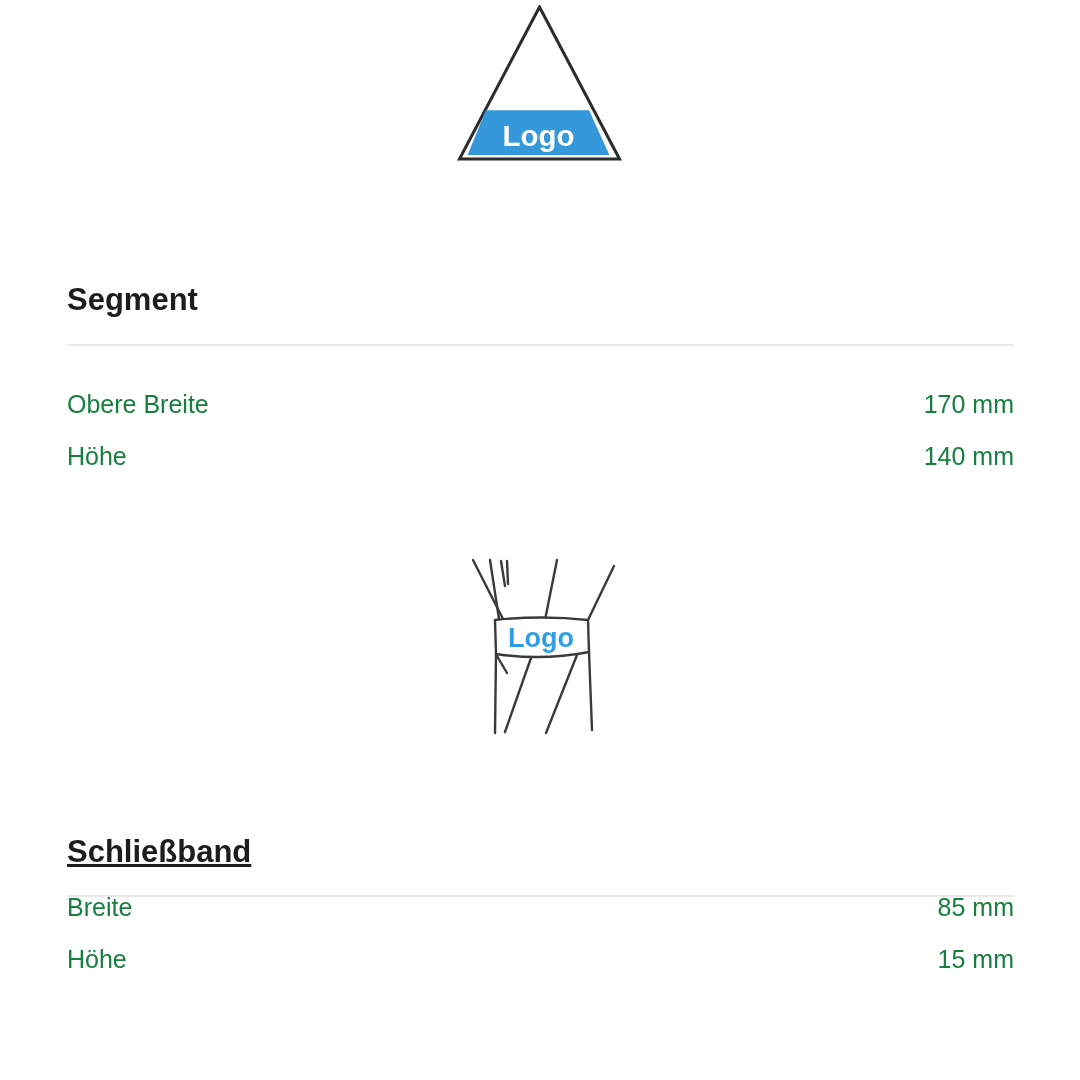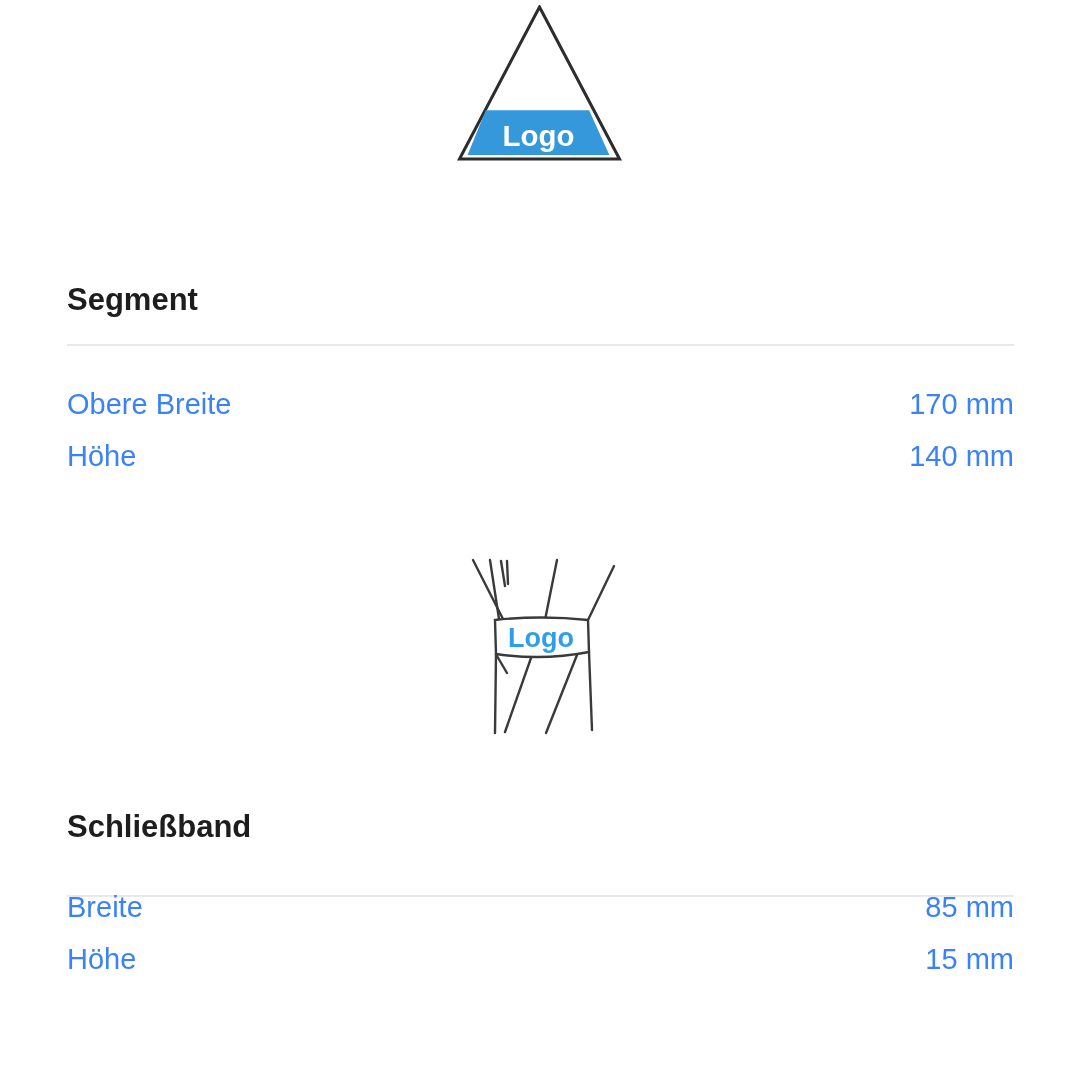--- a/index.html
+++ b/index.html
@@ -26,40 +26,40 @@
   }
 
   
   .section-title {
     position: absolute; left: 67px;
     font-size: 31px; font-weight: 700; color: #1d1d1d;
     line-height: 1;
     margin-top: 15px;
   }
   .section-title.segment { top: 269px; }
-  .section-title.band    { top: 796px; }
+  .section-title.band    { top: 821px; text-decoration: underline; }
 
   
   .divider {
     position: absolute; left: 67px; width: 947px; height: 2px;
     background: #e9e9e9; border: none;
   }
   .divider.d1 { top: 344px; }
   .divider.d2 { top: 895px; }
 
   
   .spec-table {
     position: absolute; left: 67px; width: 947px;
   }
   .spec-table.t1 { top: 378px; }
   .spec-table.t2 { top: 881px; }
   .spec-row {
     height: 52px; display: flex; align-items: center;
     justify-content: space-between;
-    font-size: 29px; color: #3b82f6;
+    font-size: 25px; color: #15803d;
   }
   .spec-label { text-align: left; }
   .spec-value { text-align: right; }
 
   
   .brand-logo {
     position: absolute; right: 3px; top: 1028px;
     font-size: 34px; font-weight: 700; line-height: 1;
     letter-spacing: -0.5px; white-space: nowrap;
   }

